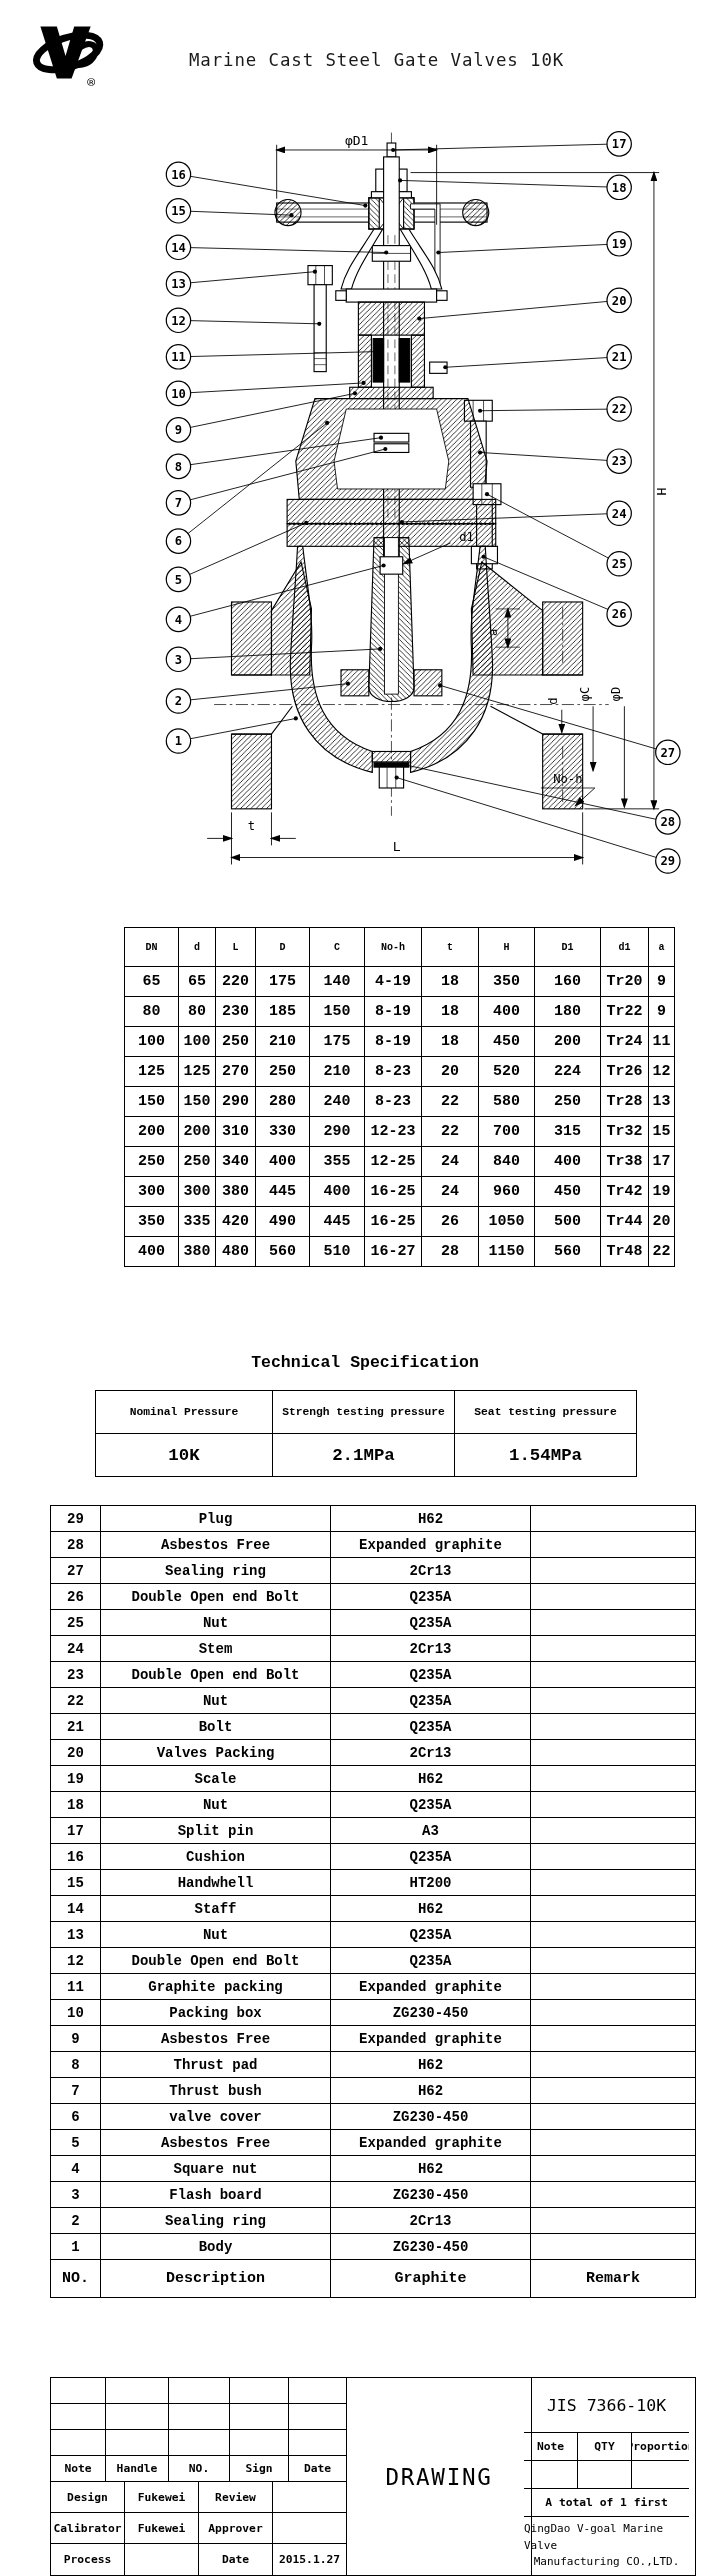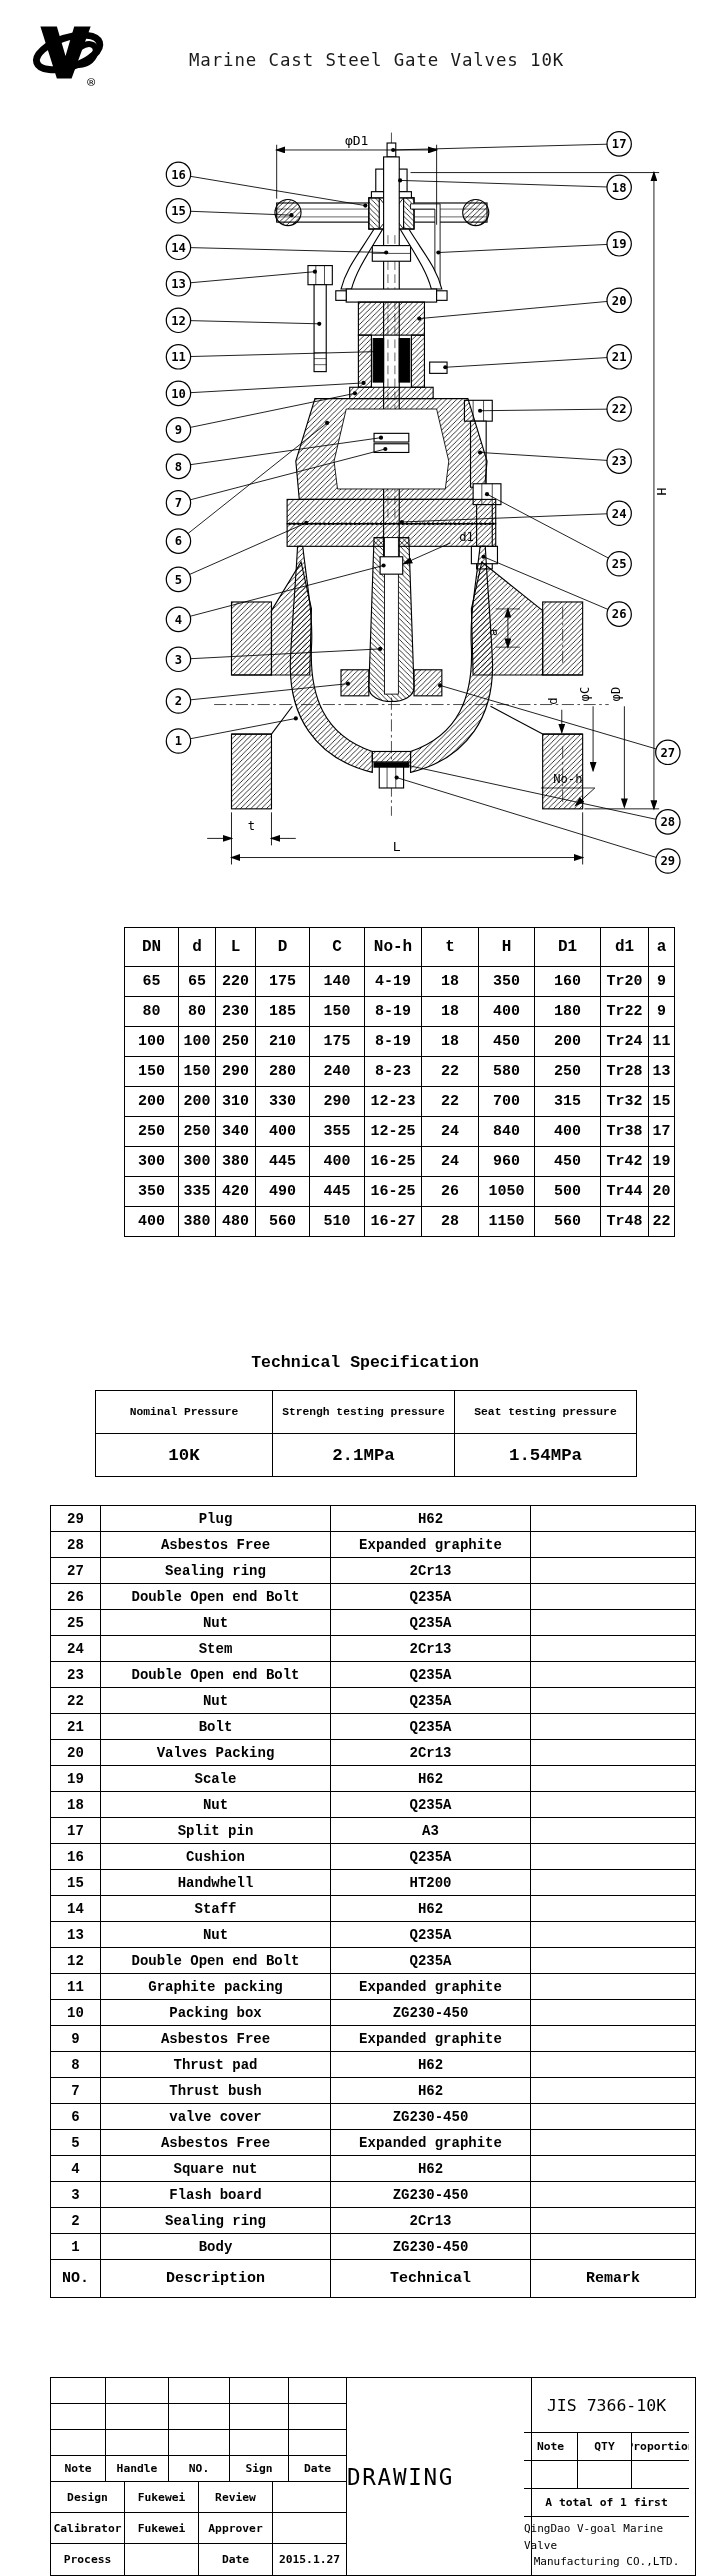--- a/index.html
+++ b/index.html
@@ -7,42 +7,42 @@
         font-family:"DejaVu Sans Mono",monospace;overflow:hidden;}
   .abs{position:absolute;}
   
   .title{position:absolute;left:172px;top:50px;font-size:17.4px;letter-spacing:0.9px;color:#1a1a1a;margin-left:17px;}
   
   table{border-collapse:collapse;table-layout:fixed;}
   td,th{border:1.7px solid #000;text-align:center;vertical-align:middle;padding:0;
         font-family:"Liberation Mono",monospace;font-weight:700;color:#000;overflow:hidden;white-space:nowrap;}
   
   .dim-table{position:absolute;left:124px;top:927px;width:550px;}
-  .dim-table th{height:38px;font-size:16px;}
+  .dim-table th{height:38px;font-size:10px;}
   .dim-table td{height:29px;font-size:15px;}
   
   .spec-title{position:absolute;left:95px;top:1353px;width:540px;text-align:center;
               font-family:"Liberation Mono",monospace;font-weight:700;font-size:16.5px;}
   .spec-table{position:absolute;left:95px;top:1390px;width:540px;}
   .spec-table th{height:42px;font-size:11.3px;}
   .spec-table td{height:42px;font-size:17.4px;}
   
   .parts-table{position:absolute;left:50px;top:1505px;width:646px;}
   .parts-table td{height:25px;font-size:14px;}
   .parts-table tr.foot th{height:37px;font-size:15px;}
   
   .tblock{position:absolute;left:50px;top:2377px;width:646px;height:199px;border:1.7px solid #000;box-sizing:border-box;}
   .tb-left{position:absolute;left:0;top:0;width:296px;height:100%;border-right:1.7px solid #000;box-sizing:border-box;display:flex;flex-direction:column;}
   .trow{display:flex;border-bottom:1.7px solid #000;box-sizing:border-box;}
   .trow:last-child{border-bottom:none;text-align:right;}
   .tcell{border-right:1.7px solid #000;box-sizing:border-box;display:flex;align-items:center;justify-content:center;
          font-size:11.3px;font-weight:700;font-family:"DejaVu Sans Mono",monospace;overflow:hidden;}
   .tcell:last-child{border-right:none;}
   .tb-mid{position:absolute;left:296px;top:0;width:185px;height:100%;border-right:1.7px solid #000;box-sizing:border-box;
-          display:flex;align-items:center;}
+          display:flex;align-items:center;justify-content:center;}
   .drawing-word{font-size:22.6px;letter-spacing:1.7px;font-family:"DejaVu Sans Mono",monospace;}
   .tb-right{position:absolute;left:473px;top:0;width:165px;height:100%;display:flex;flex-direction:column;box-sizing:border-box;}
   .jis{height:55px;display:flex;align-items:center;justify-content:center;font-size:16.5px;border-bottom:1.7px solid #000;box-sizing:border-box;}
   .qtyrow{height:28px;}
   .totalcell{height:28px;border-bottom:1.7px solid #000;box-sizing:border-box;display:flex;align-items:center;justify-content:center;
              font-size:11.3px;font-weight:700;}
   .company{flex:1;display:flex;flex-direction:column;align-items:center;justify-content:center;font-size:11px;line-height:1.5;}
   svg text{font-family:"DejaVu Sans Mono",monospace;fill:#000;}
 </style>
 </head>
@@ -468,20 +468,33 @@
           <td>210</td>
           <td>175</td>
           <td>8-19</td>
           <td>18</td>
           <td>450</td>
           <td>200</td>
           <td>Tr24</td>
           <td>11</td>
         </tr>
         <tr>
+          <td>125</td>
+          <td>125</td>
+          <td>270</td>
+          <td>250</td>
+          <td>210</td>
+          <td>8-23</td>
+          <td>20</td>
+          <td>520</td>
+          <td>224</td>
+          <td>Tr26</td>
+          <td>12</td>
+        </tr>
+        <tr>
           <td>150</td>
           <td>150</td>
           <td>290</td>
           <td>280</td>
           <td>240</td>
           <td>8-23</td>
           <td>22</td>
           <td>580</td>
           <td>250</td>
           <td>Tr28</td>
@@ -758,21 +771,21 @@
           <td>1</td>
           <td>Body</td>
           <td>ZG230-450</td>
           <td></td>
         </tr>
       </tbody>
     <tbody>
         <tr class="foot">
           <th>NO.</th>
           <th>Description</th>
-          <th>Technical</th>
+          <th>Graphite</th>
           <th>Remark</th>
         </tr>
       </tbody>
   </table>
 
   <div class="tblock">
 
     <div class="tb-left">
       <div class="trow" style="height:26px">
         <div class="tcell" style="width:55px"></div>

